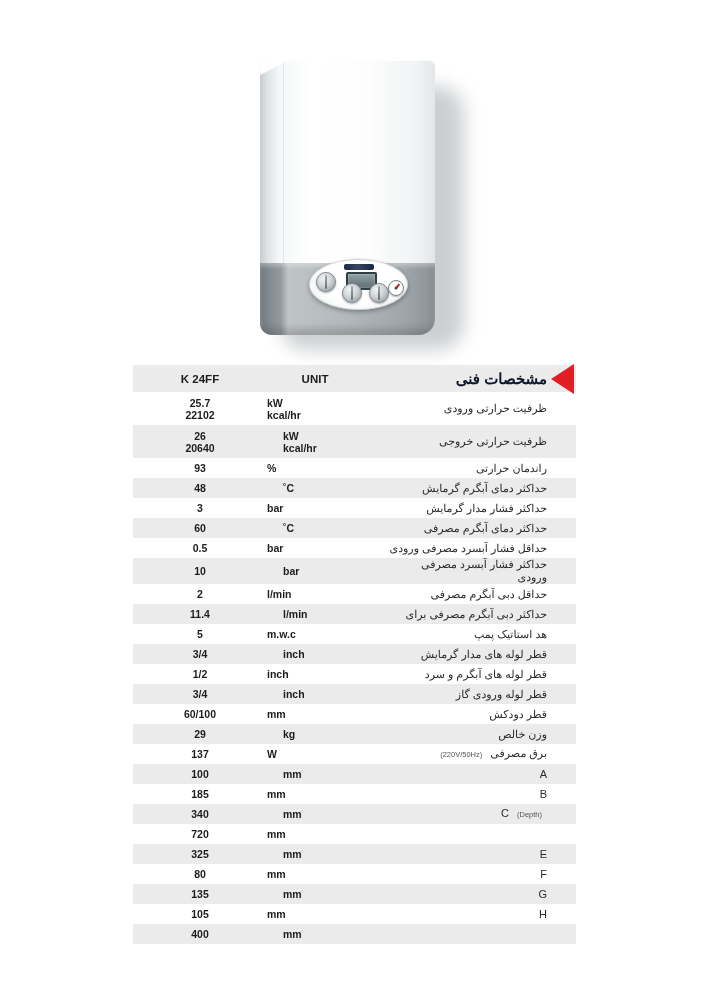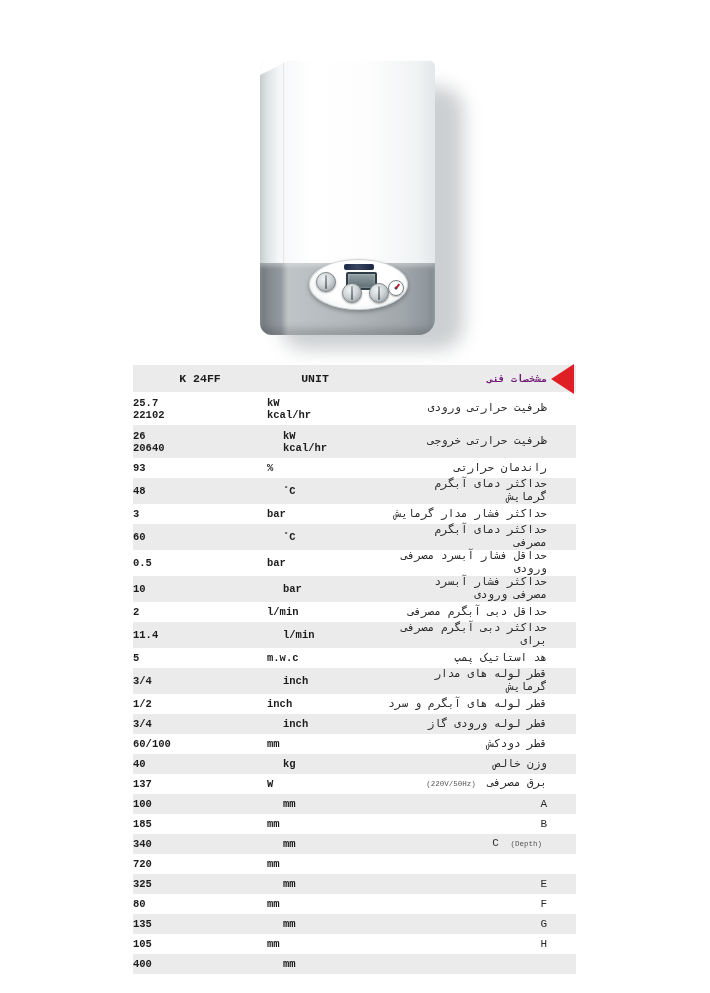--- a/index.html
+++ b/index.html
@@ -3,21 +3,21 @@
 <meta charset="utf-8">
 <style>
   :root{
     --stripe:#ebebeb;
     --accent-red:#e01e25;
     --text:#1c1c1c;
   }
   html,body{margin:0;padding:0;background:#fff;}
   .page{
     position:relative;width:576px;height:993px;background:#fff;overflow:hidden;
-    font-family:Liberation Mono, monospace;color:var(--text);
+    font-family:Liberation Sans, sans-serif;color:var(--text);
   }
 
   
   .figure{position:absolute;left:240px;top:48px;width:230px;height:310px;}
   .shadow{
     position:absolute;left:40px;top:38px;width:184px;height:264px;
     background:#9aa0a4;opacity:.5;filter:blur(9px);border-radius:26px;
   }
   .body{
     position:absolute;left:20px;top:12px;width:175px;height:275px;
@@ -77,30 +77,30 @@
   }
 
   
   .spec-table{position:absolute;left:133px;top:365px;width:444px;font-size:10.5px;}
   .thead{
     position:relative;height:27px;background:var(--stripe);
     display:flex;align-items:center;font-weight:bold;
   }
   .th-model{width:134px;text-align:center;font-size:11.5px;}
   .th-unit{width:96px;text-align:center;font-size:11.5px;}
-  .th-title{flex:1;direction:rtl;padding-right:30px;font-size:10px;color:#701a75;}
+  .th-title{flex:1;direction:rtl;padding-right:30px;font-size:15px;color:#0f172a;}
   .arrow{
     position:absolute;right:3px;top:50%;transform:translateY(-50%);
     width:0;height:0;border-top:15px solid transparent;border-bottom:15px solid transparent;
     border-right:23px solid var(--accent-red);
   }
   .row{display:flex;align-items:center;min-height:20px;}
   .row.double{min-height:33px;}
   .row.striped{background:var(--stripe);gap:16px;}
-  .cell-value{width:134px;text-align:left;font-weight:bold;line-height:12px;}
+  .cell-value{width:134px;text-align:center;font-weight:bold;line-height:12px;}
   .cell-unit{width:96px;font-weight:bold;line-height:12px;}
   .cell-label{
     flex:1;direction:rtl;padding-right:30px;font-size:11px;color:#2a2a2a;line-height:13px;
   }
   .note{font-size:7.5px;color:#555;margin:4px 5px;}
 </style>
 </head>
 <body>
 
 <div class="page">
@@ -324,21 +324,21 @@
             <div>mm</div>
           </div>
       <div class="cell-label">
         <span class="lbl">قطر دودکش</span>
         
       </div>
     </div>
 
     <div class="row striped">
       <div class="cell-value">
-            <div>40</div>
+            <div>29</div>
           </div>
       <div class="cell-unit">
             <div>kg</div>
           </div>
       <div class="cell-label">
         <span class="lbl">وزن خالص</span>
         
       </div>
     </div>
 

